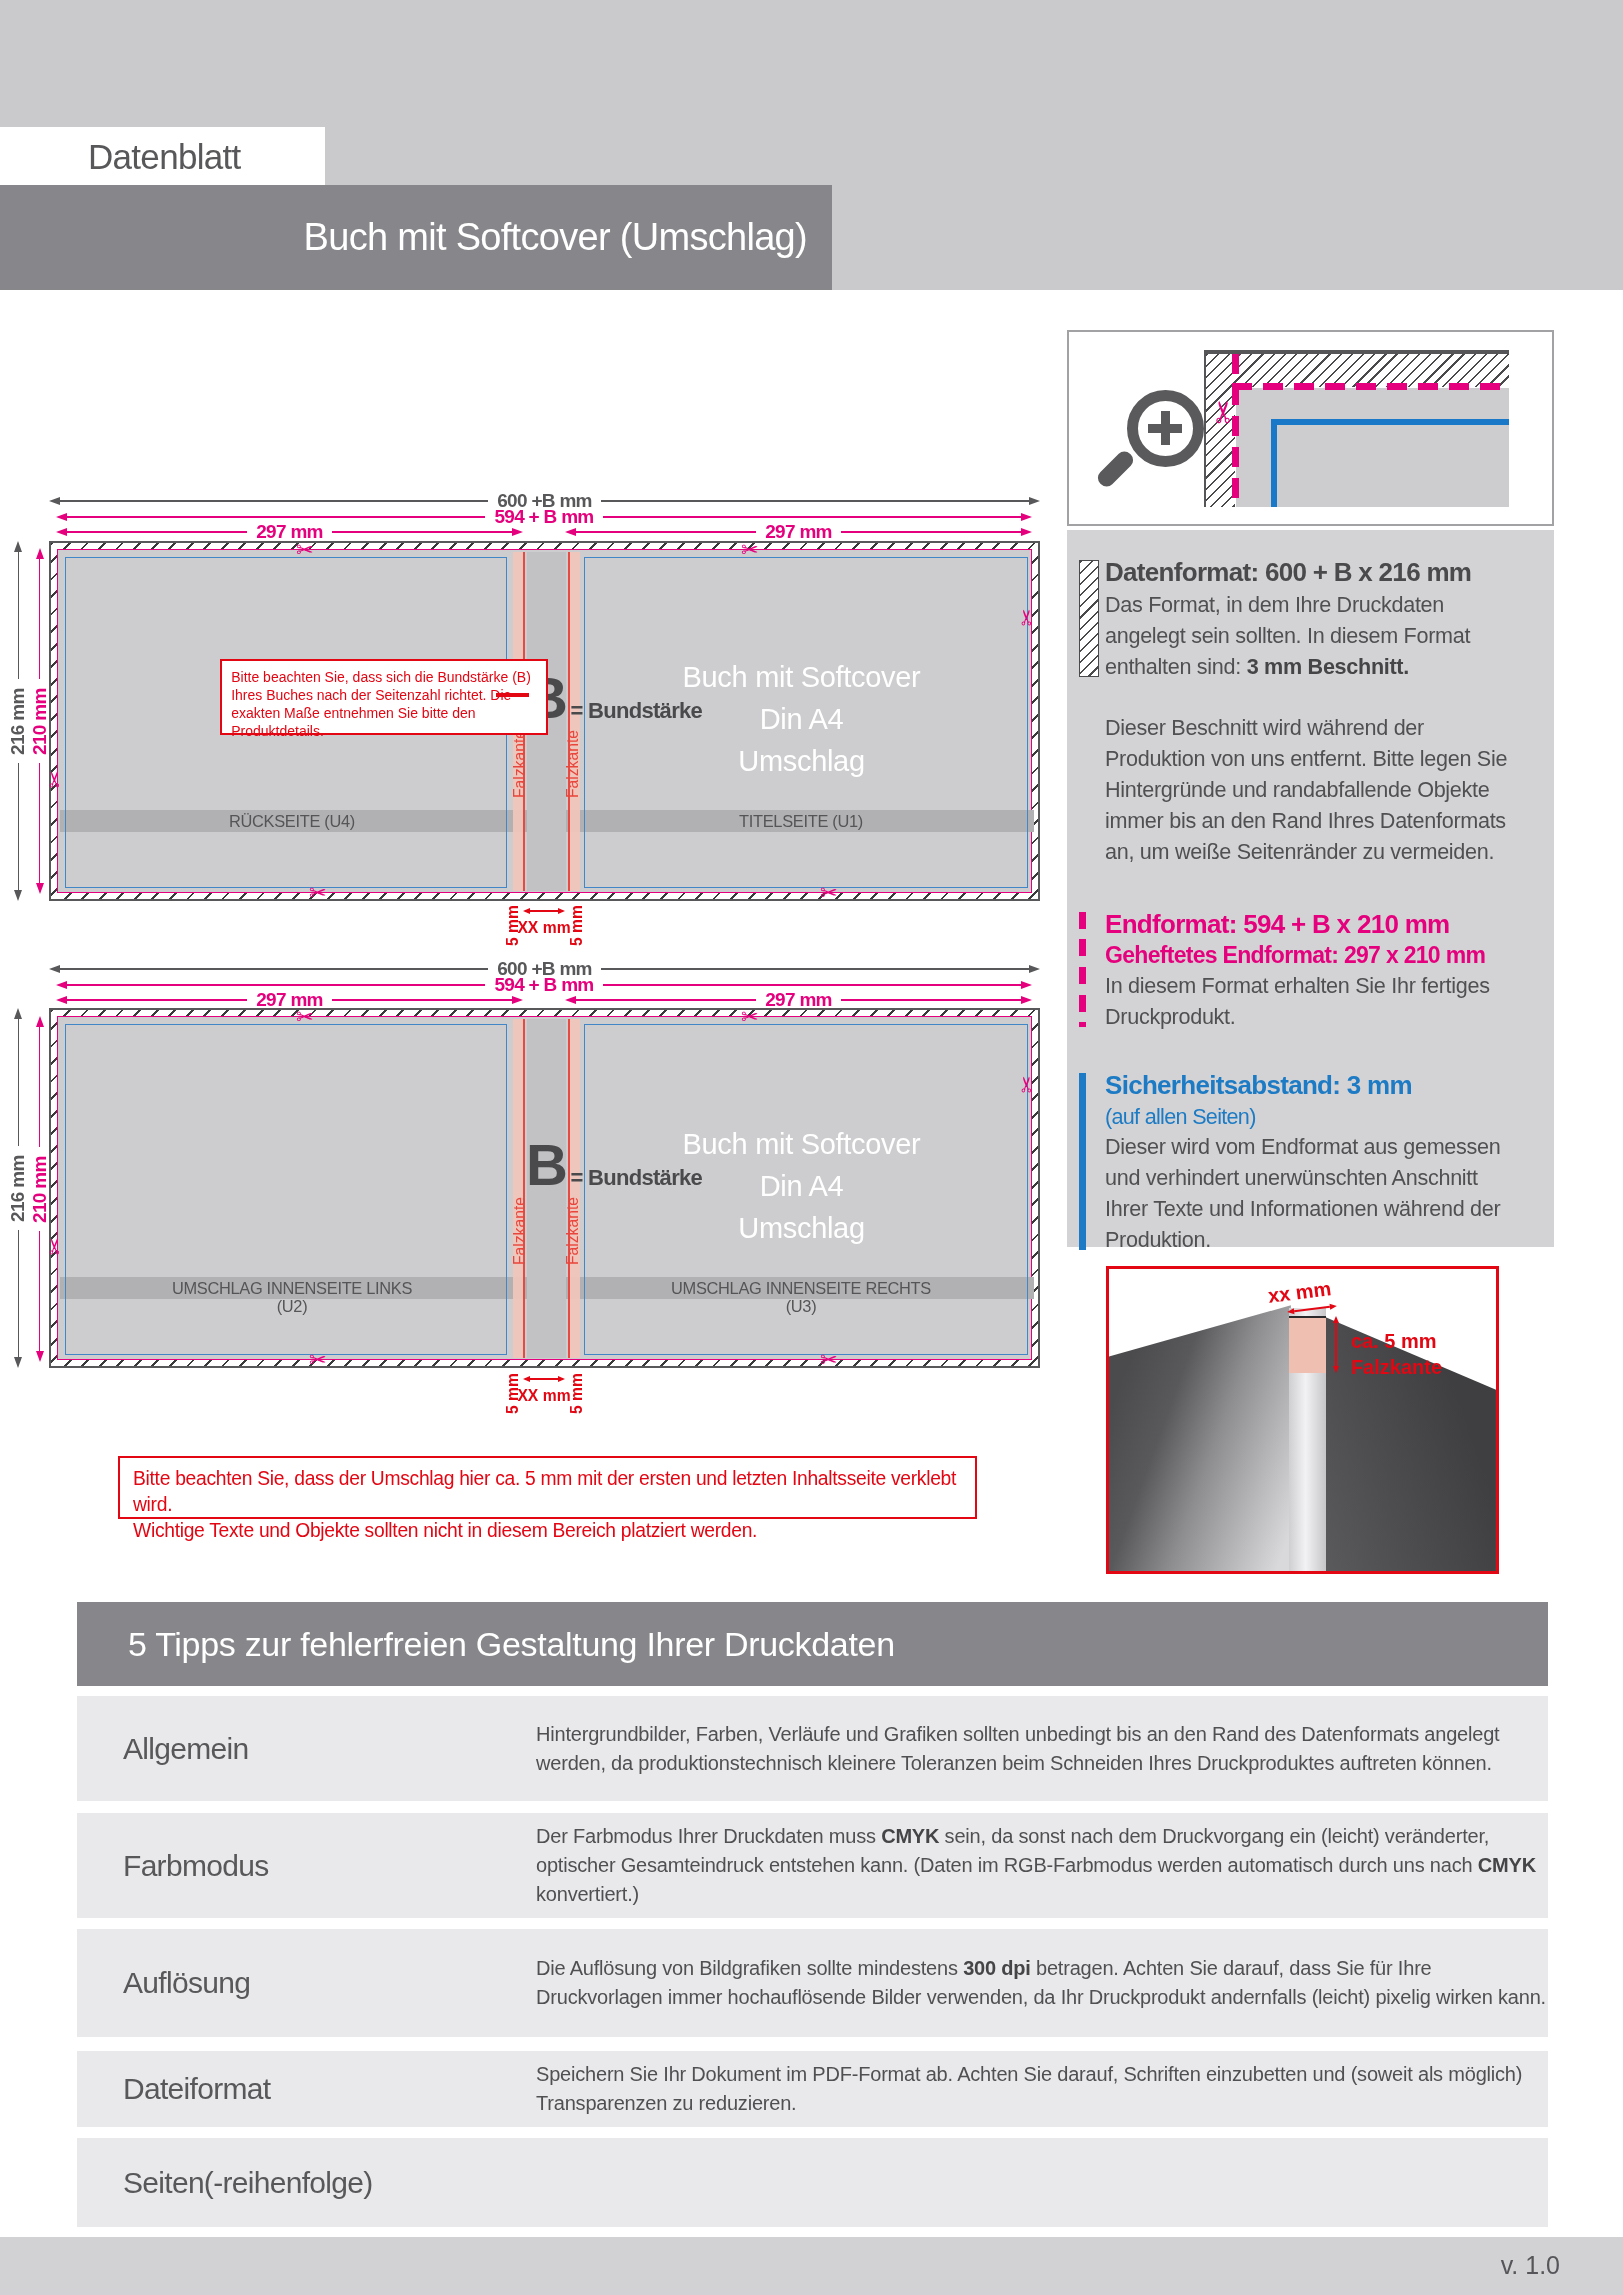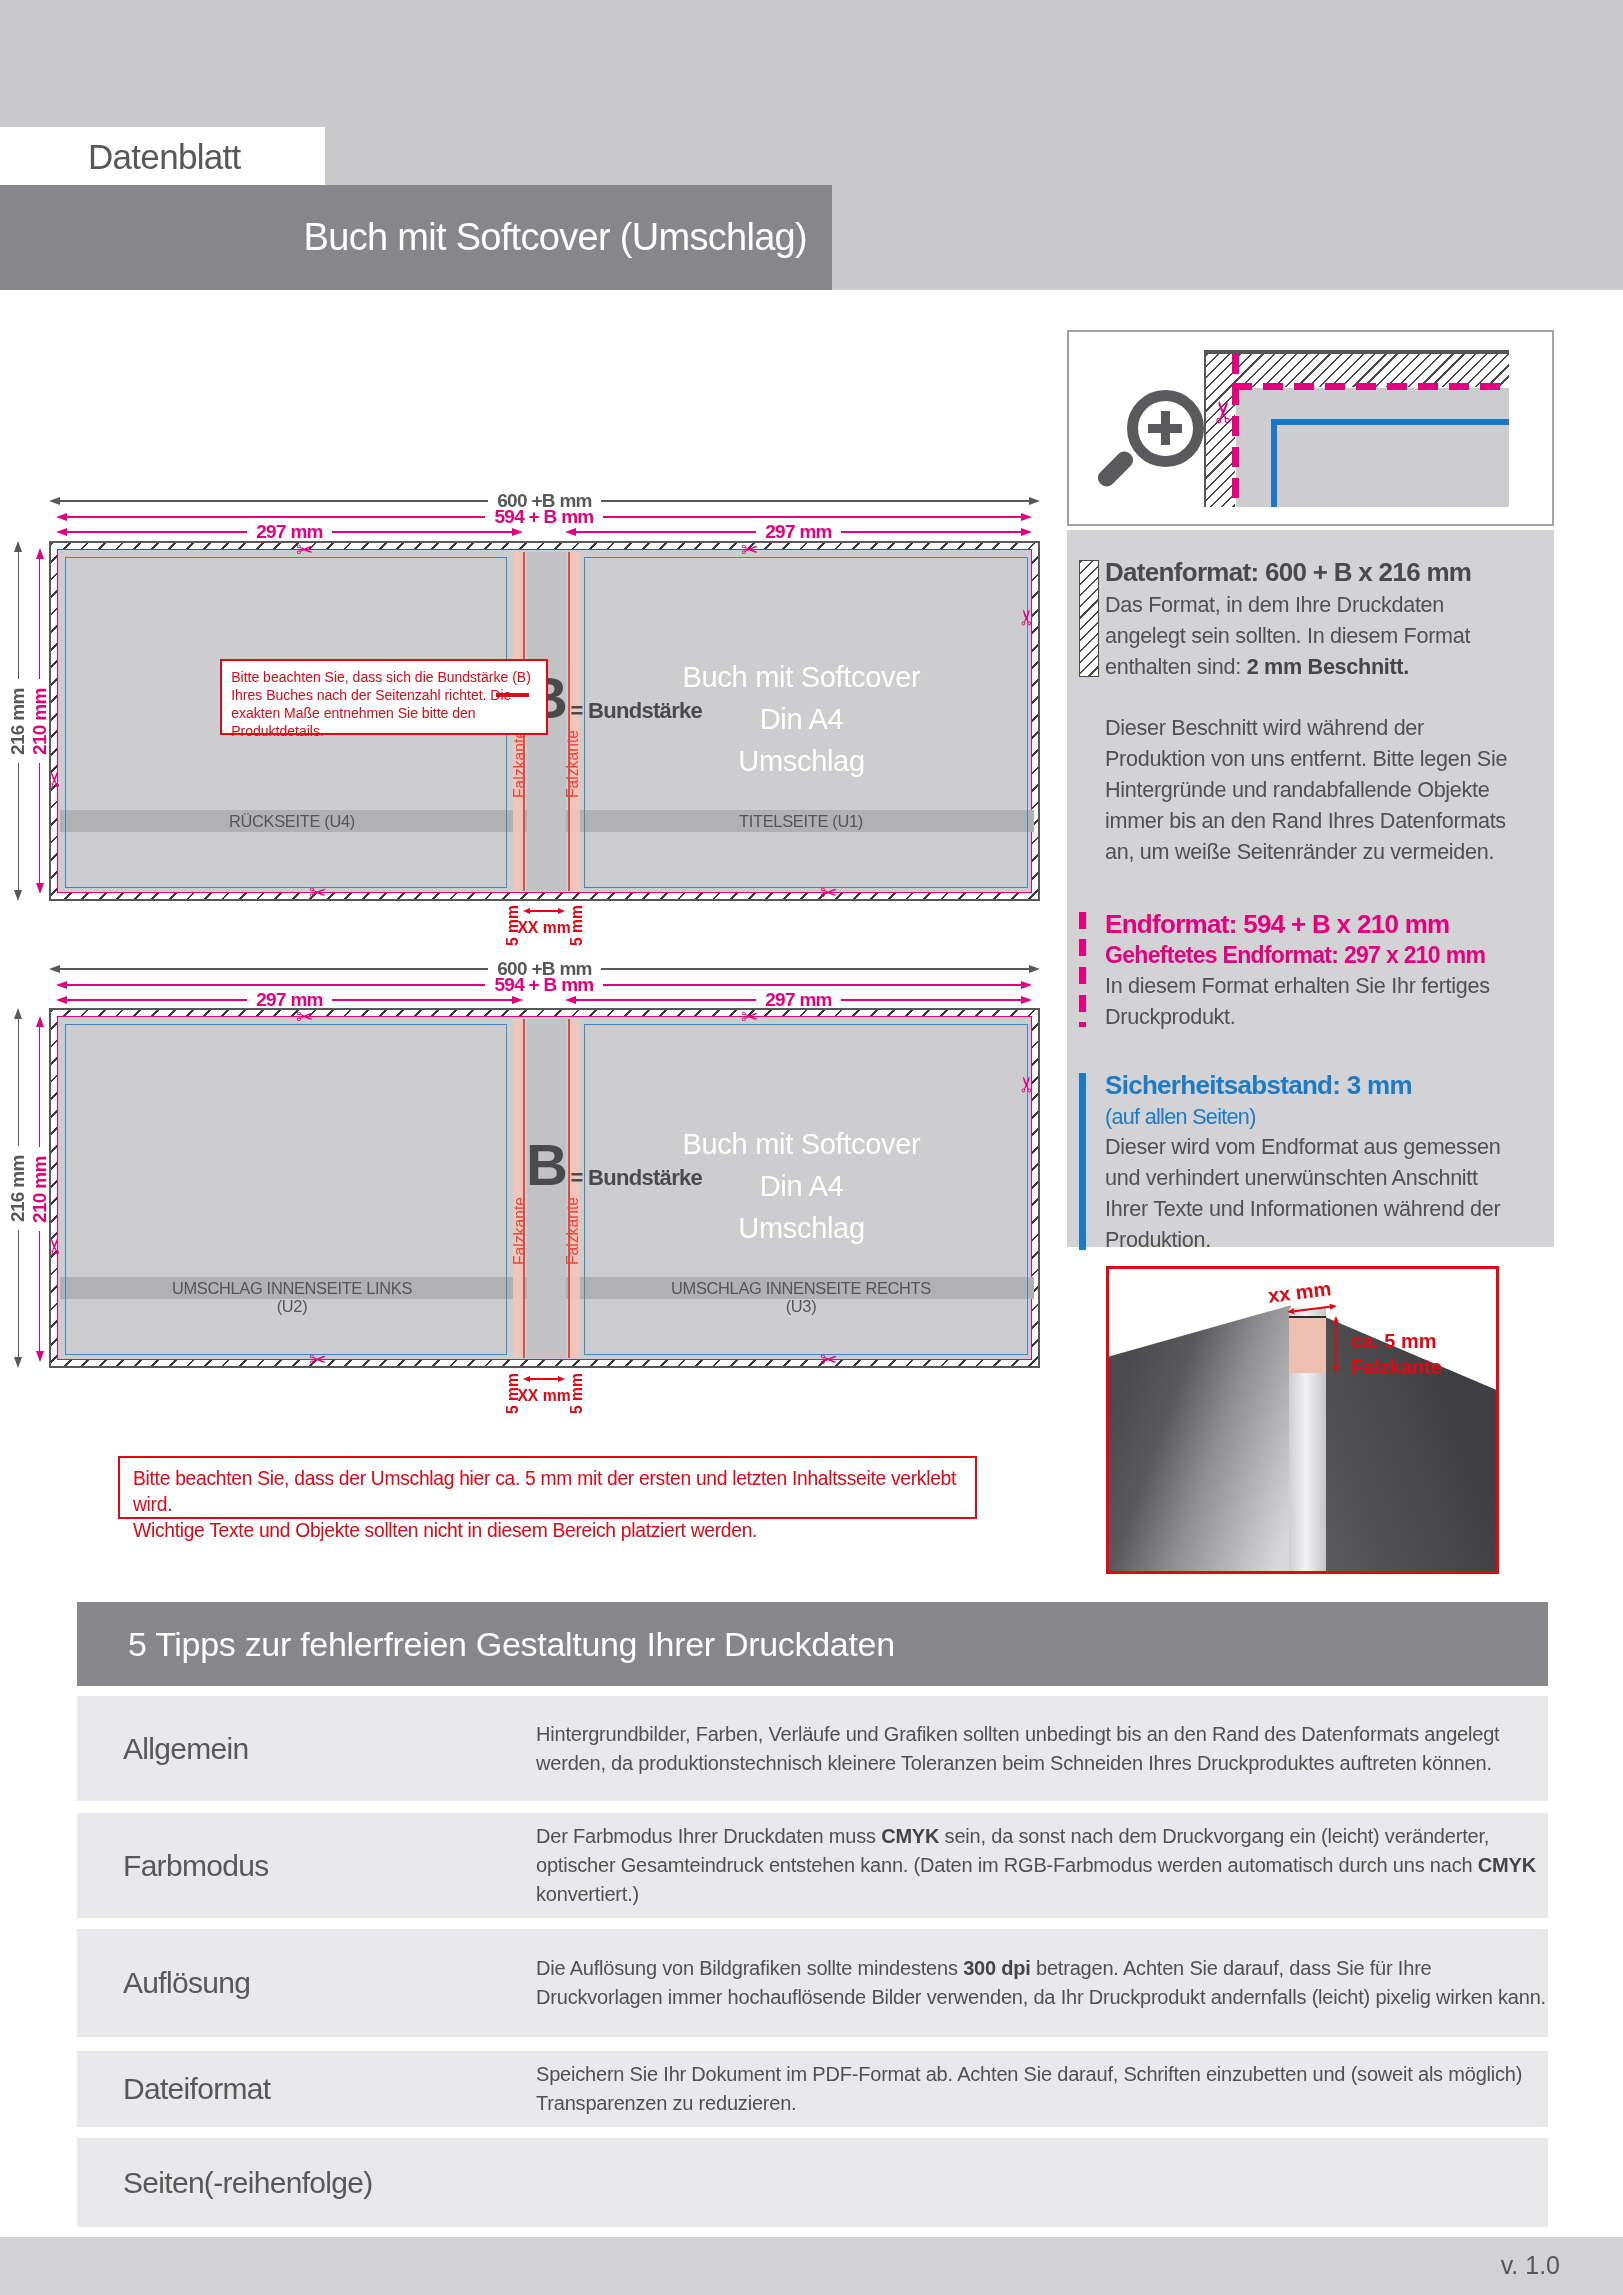--- a/index.html
+++ b/index.html
@@ -348,21 +348,21 @@
     <div class="dash-v"></div>
     <div class="blueL"></div>
     <span class="scis rot abs" style="left:5.2px;top:43px;">✂</span>
   </div>
 </div>
 
 <div class="abs infopanel">
   <div class="info-sec" style="margin-bottom:30px;">
     <div class="info-bar bar-hatch hatch-fine"></div>
     <div class="info-h">Datenformat: 600 + B x 216 mm</div>
-    <div class="info-p"><span>Das Format, in dem Ihre Druckdaten angelegt sein sollten. In diesem Format enthalten sind: </span><b>2 mm Beschnitt.</b></div>
+    <div class="info-p"><span>Das Format, in dem Ihre Druckdaten angelegt sein sollten. In diesem Format enthalten sind: </span><b>3 mm Beschnitt.</b></div>
   </div>
   <div class="info-sec" style="margin-bottom:41px;">
     <div class="info-p">Dieser Beschnitt wird während der Produktion von uns entfernt. Bitte legen Sie Hintergründe und randabfallende Objekte immer bis an den Rand Ihres Datenformats an, um weiße Seitenränder zu vermeiden.</div>
   </div>
   <div class="info-sec" style="margin-bottom:37px;">
     <div class="info-bar bar-dash"></div>
     <div class="info-h mag2">Endformat: 594 + B x 210 mm</div>
     <div class="info-sub mag2">Geheftetes Endformat: 297 x 210 mm</div>
     <div class="info-p">In diesem Format erhalten Sie Ihr fertiges Druckprodukt.</div>
   </div>

